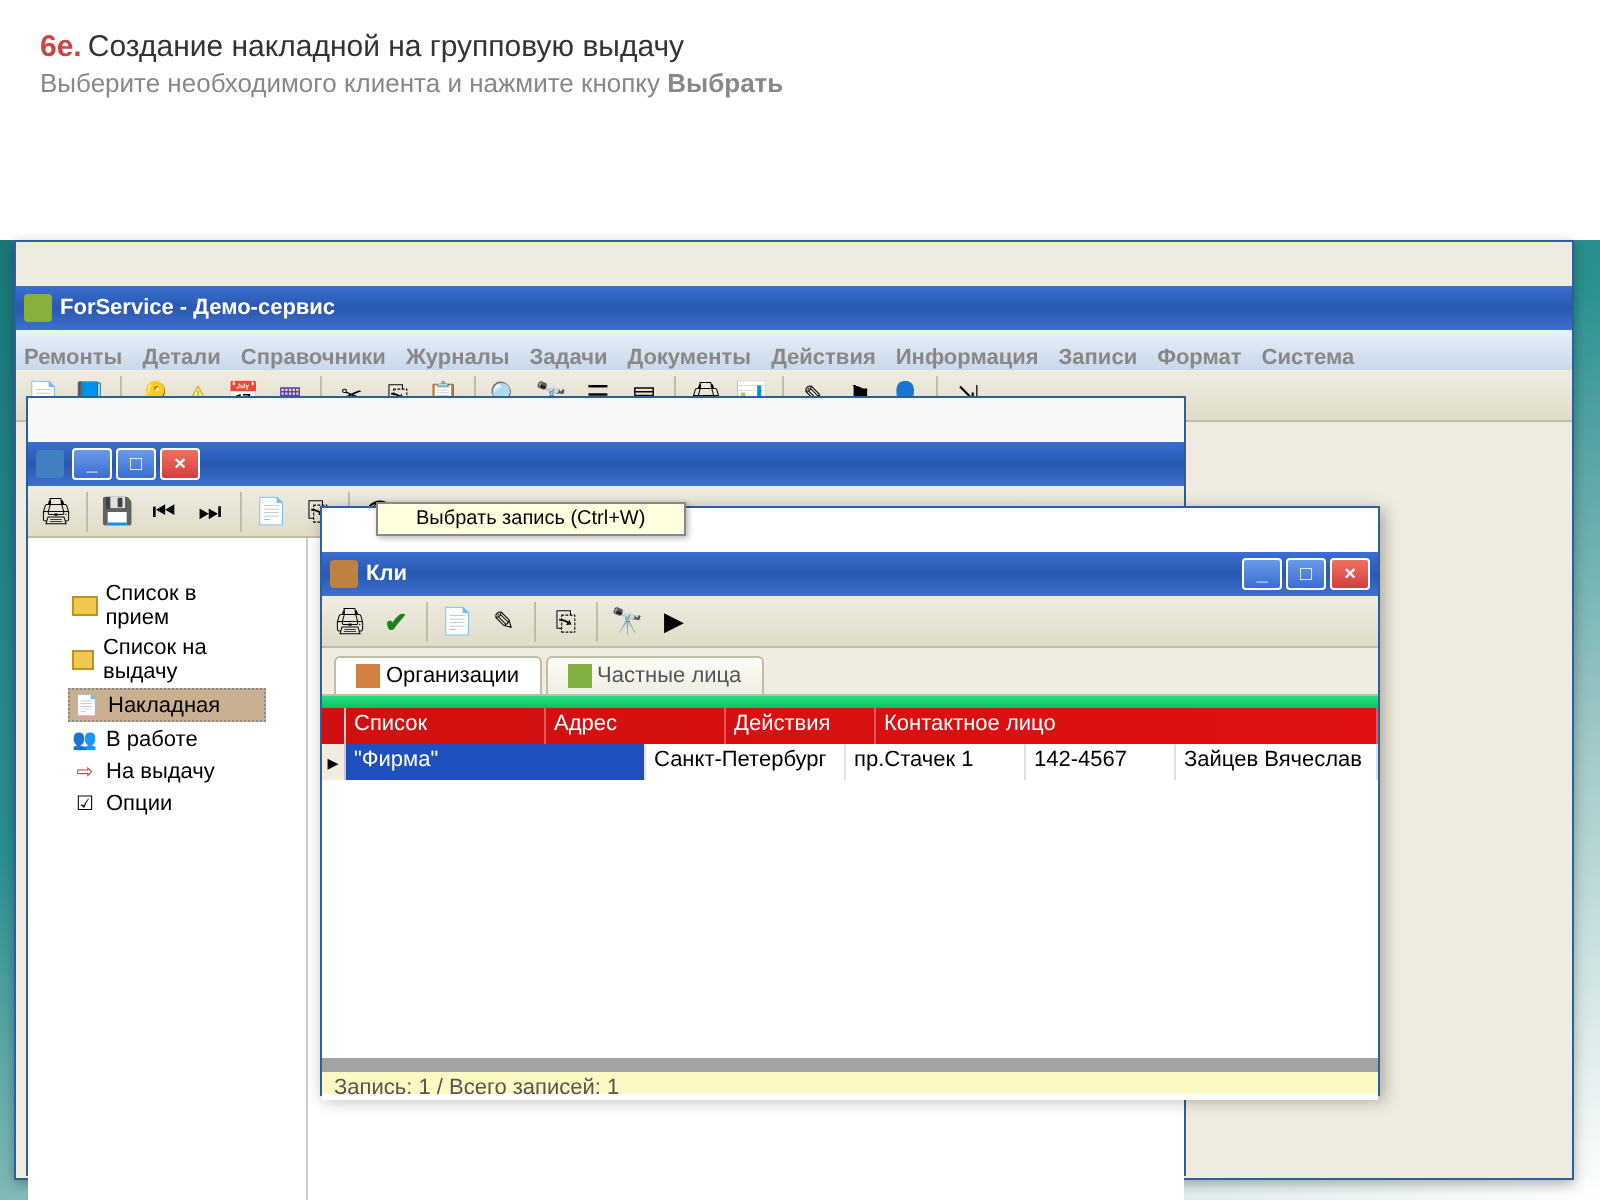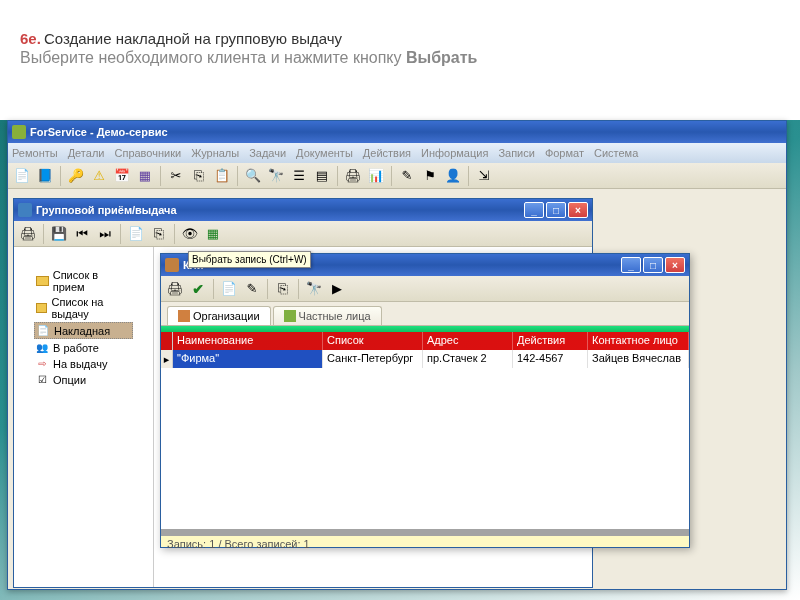--- a/index.html
+++ b/index.html
@@ -17,47 +17,48 @@
     background: #ffffff;
   }
   .teal-bg {
     position: absolute;
     top: 120px; left: 0; right: 0; bottom: 0;
     background: linear-gradient(160deg, #1a7878 0%, #2a9090 40%, #a0c8c8 70%, #ffffff 100%);
   }
   .instruction-area {
     position: absolute;
     top: 0; left: 0; right: 0;
-    padding: 30px 20px 30px 20px;
+    padding: 15px 20px 30px 20px;
     background: #ffffff;
     z-index: 1;
   }
   .step-number { color: #cc4444; font-size: 15px; font-weight: bold; }
   .step-title { color: #333; font-size: 15px; }
-  .step-sub { color: #888; font-size: 16px; margin-top: 2px; }
+  .step-sub { color: #888; font-size: 13px; margin-top: 2px; }
   .step-sub b { color: #888; }
 
   
   .main-window {
     position: absolute;
     top: 120px; left: 7px;
     width: 780px; height: 470px;
     border: 1px solid #2a5fa0;
     background: #efebde;
     box-shadow: 0 2px 6px rgba(0,0,0,.3);
     z-index: 2;
   }
   .titlebar {
     height: 22px;
     background: linear-gradient(to bottom, #3a6ed0 0%, #2858b0 50%, #4070d0 100%);
     display: flex;
     align-items: center;
     padding: 0 4px;
     color: #fff;
     font-size: 11px;
+    margin-top: 22px;
   }
   .titlebar .app-icon {
     width: 14px; height: 14px;
     background: #88b03a;
     border-radius: 2px;
     margin-right: 4px;
     display: inline-block;
   }
   .titlebar .title-text { flex: 1; font-weight: bold; }
   .win-btns { display: flex; gap: 2px; }
@@ -68,25 +69,26 @@
     display: flex; align-items: center; justify-content: center;
     font-size: 10px; font-weight: bold;
   }
   .win-btn.min, .win-btn.max { background: linear-gradient(to bottom,#6a9ae8,#3a6ed0); color:#fff;}
   .win-btn.close { background: linear-gradient(to bottom,#f07060,#d04040); color:#fff;}
 
   .menubar {
     height: 20px;
     background: linear-gradient(to bottom, #e8f0fa, #c8d8ea);
     display: flex;
-    align-items: center;
+    align-items: flex-end;
     padding: 0 4px;
     color: #888;
     font-size: 11px;
     gap: 10px;
+    font-weight: bold;
   }
   .menubar span { cursor: default; }
 
   .toolbar {
     height: 26px;
     background: linear-gradient(to bottom, #f0ece0, #e0dcc8);
     border-bottom: 1px solid #c0bca8;
     display: flex;
     align-items: center;
     padding: 0 4px;
@@ -259,21 +261,21 @@
     color: #555;
     font-size: 11px;
   }
 
   
   .tooltip {
     position: absolute;
     top: 251px; left: 188px;
     background: #ffffe0;
     border: 1px solid #888;
-    padding: 2px 3px;
+    padding: 2px 19px;
     font-size: 10px;
     z-index: 6;
     box-shadow: 1px 1px 3px rgba(0,0,0,.3);
   }
   .tooltip::before {
     content:"";
     position:absolute;
     bottom:-5px; left:10px;
     border:5px solid transparent;
     border-top-color:#ffffe0;
@@ -340,21 +342,20 @@
     <span class="tb-icon">⚑</span>
     <span class="tb-icon" style="color:#c08000">👤</span>
     <span class="tb-sep"></span>
     <span class="tb-icon">⇲</span>
   </div>
 </div>
 
 <div class="sub-window">
   <div class="titlebar">
     <span class="app-icon" style="background:#4080c0"></span>
-    <span class="title-text">Групповой приём/выдача</span>
     <div class="win-btns">
       <span class="win-btn min">_</span>
       <span class="win-btn max">□</span>
       <span class="win-btn close">×</span>
     </div>
   </div>
   <div class="sub-toolbar">
     <span class="tb-icon">🖨</span>
     <span class="tb-sep"></span>
     <span class="tb-icon" style="color:#3060c0">💾</span>
@@ -428,30 +429,29 @@
     </div>
     <div class="tab">
       <span class="tab-icon" style="background:#80b040"></span>
       <span>Частные лица</span>
     </div>
   </div>
   <div class="grid-area">
     <div class="grid-header-top"></div>
     <div class="grid-header-row">
       <div class="row-marker" style="background:#d01010"></div>
-      <div class="grid-col col-name">Наименование</div>
       <div class="grid-col col-city">Список</div>
       <div class="grid-col col-addr">Адрес</div>
       <div class="grid-col col-phone">Действия</div>
       <div class="grid-col col-contact">Контактное лицо</div>
     </div>
     <div class="grid-data-row selected">
       <div class="row-marker">▸</div>
       <div class="cell col-name cell-name">"Фирма"</div>
       <div class="cell col-city">Санкт-Петербург</div>
-      <div class="cell col-addr">пр.Стачек 2</div>
+      <div class="cell col-addr">пр.Стачек 1</div>
       <div class="cell col-phone">142-4567</div>
       <div class="cell col-contact">Зайцев Вячеслав</div>
     </div>
     <div class="grid-empty"></div>
   </div>
   <div class="statusbar">Запись: 1 / Всего записей: 1</div>
 </div>
 
 </body></html>

